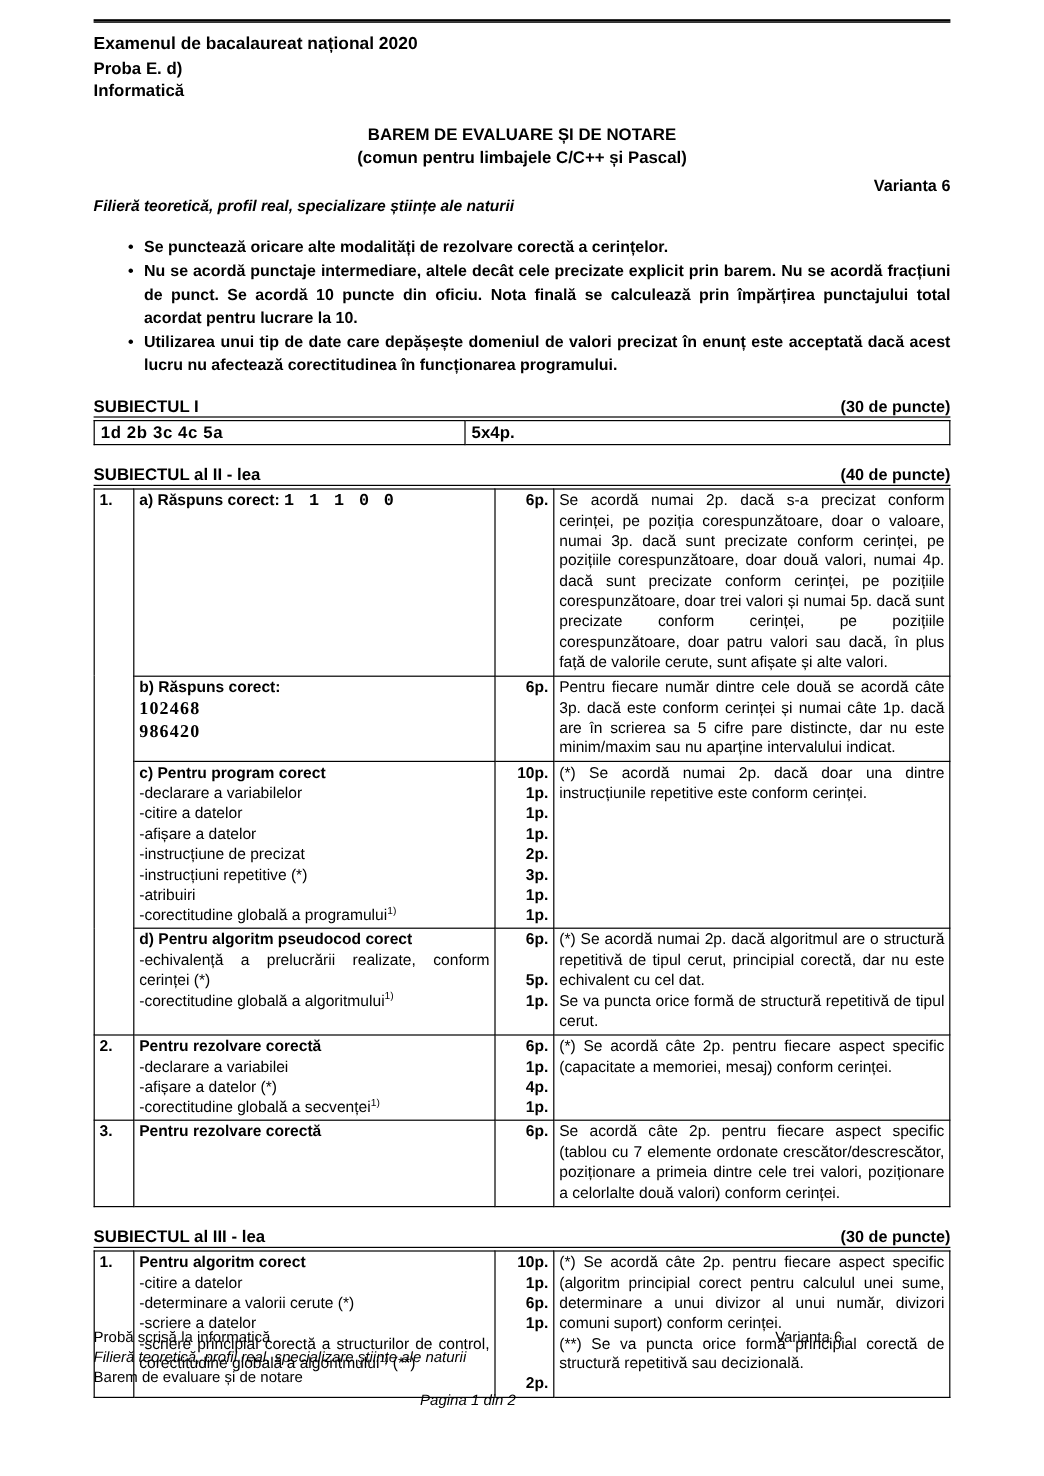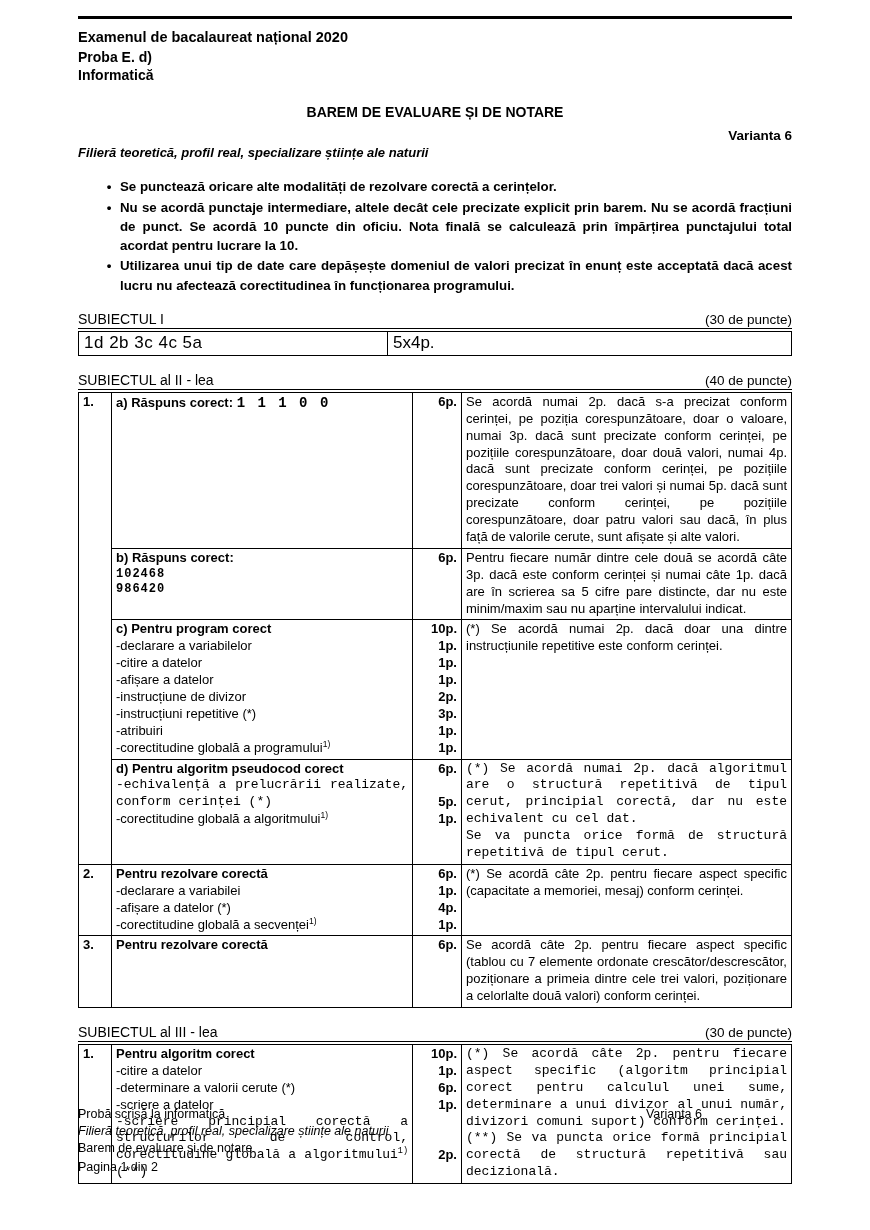--- a/index.html
+++ b/index.html
@@ -87,21 +87,21 @@
     text-align: justify;
     text-justify: inter-word;
   }
   .bullet-text.nojust { text-align: left; }
 
   
   .sec-head {
     display: flex;
     justify-content: space-between;
     align-items: flex-end;
-    font-weight: normal;
+    font-weight: bold;
     font-size: 14px;
     border-bottom: 1.5px solid #000;
     padding-bottom: 1px;
     margin-top: 16px;
   }
   .sec-head .right { font-size: 13.5px; }
 
   
   table.barem {
     border-collapse: collapse;
@@ -124,75 +124,76 @@
   
   table.simple {
     border-collapse: collapse;
     width: 100%;
     margin-top: 2px;
     table-layout: fixed;
   }
   table.simple td {
     border: 1.5px solid #000;
     padding: 1px 5px 2px 5px;
-    font-size: 17px;
-    font-weight: normal;
+    font-size: 14px;
+    font-weight: bold;
     vertical-align: top;
   }
   .simple-left  { width: 298px; letter-spacing: .5px; }
   .simple-right { width: auto; }
   .mono {
-    font-family: Liberation Mono, monospace;
-    font-size: 12px;
+    font-family: Liberation Serif, serif;
+    font-size: 15px;
     font-weight: bold;
     letter-spacing: 1px;
   }
   .mono-inline {
     font-family: "Liberation Mono", monospace;
     font-size: 14px;
     font-weight: bold;
     letter-spacing: 2px;
   }
   .subhead { font-weight: bold; }
-  .just { text-align: justify; text-justify: inter-word; font-family: Liberation Mono, monospace; }
+  .just { text-align: justify; text-justify: inter-word; }
   sup { font-size: 8.5px; vertical-align: super; line-height: 0; }
   .ptsline { line-height: 1.30; }
 
   
   .footer {
     position: absolute;
     left: 78px;
     top: 1106px;
     width: 624px;
     font-size: 12.5px;
     line-height: 1.36;
   }
   .footer-row1 {
     display: flex;
     justify-content: space-between;
   }
   .footer .ital { font-style: italic; }
-  .footer .pagina { margin-top: 2px; }
+  .footer .pagina { text-align: center; margin-top: 2px; font-style: italic; }
 </style>
 </head>
 <body>
 
 <div class="page">
 
 
   <div class="rule-double"></div>
 
   <div class="title-block">
     <div class="t1">Examenul de bacalaureat național  2020</div>
     <div>Proba E. d)</div>
     <div>Informatică</div>
   </div>
 
   <div class="barem-block">
     <div>BAREM DE EVALUARE ȘI DE NOTARE</div>
+    <div>(comun pentru limbajele C/C++ și Pascal)</div>
   </div>
 
   <div class="varianta-top">Varianta 6</div>
 
   <div class="filiera">Filieră teoretică, profil real, specializare științe ale naturii</div>
 
   <div class="bullets">
     <div class="bullet-row">
       <div class="bullet-dot">•</div>
       <div class="bullet-text nojust">Se punctează oricare alte modalități de rezolvare corectă a cerințelor.</div>
@@ -248,21 +249,21 @@
       <td class="col-pts">6p.</td>
       <td class="col-note">Pentru fiecare număr dintre cele două se acordă câte 3p. dacă este conform cerinței și numai câte 1p. dacă are în scrierea sa 5 cifre pare distincte, dar nu este minim/maxim sau nu aparține intervalului indicat.</td>
     </tr>
 
     <tr>
       <td class="col-desc">
         <div class="subhead">c) Pentru program corect</div>
         <div>-declarare a variabilelor</div>
         <div>-citire a datelor</div>
         <div>-afișare a datelor</div>
-        <div>-instrucțiune de divizor</div>
+        <div>-instrucțiune de precizat</div>
         <div>-instrucțiuni repetitive (*)</div>
         <div>-atribuiri</div>
         <div><span>-corectitudine globală a programului</span><sup>1)</sup></div>
       </td>
       <td class="col-pts">
         <div class="ptsline">10p.</div>
         <div class="ptsline">1p.</div>
         <div class="ptsline">1p.</div>
         <div class="ptsline">1p.</div>
         <div class="ptsline">2p.</div>

